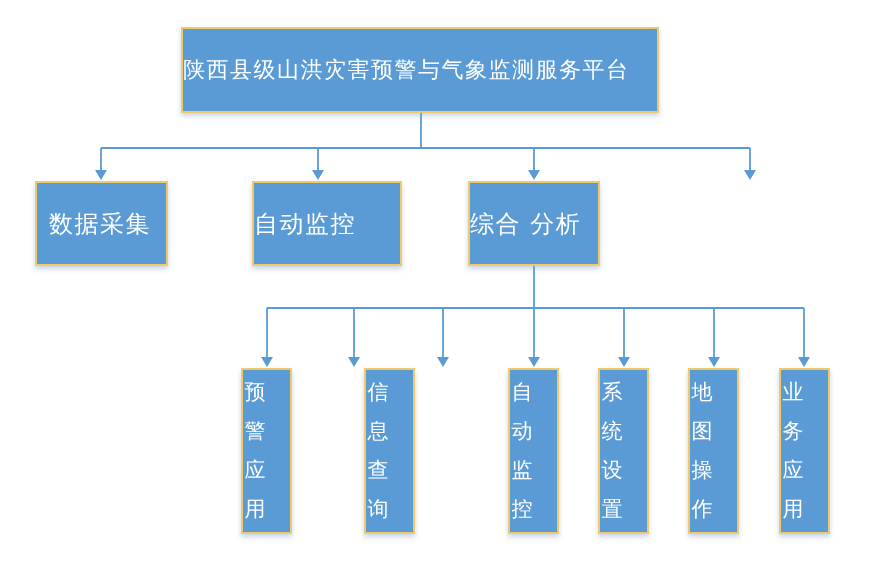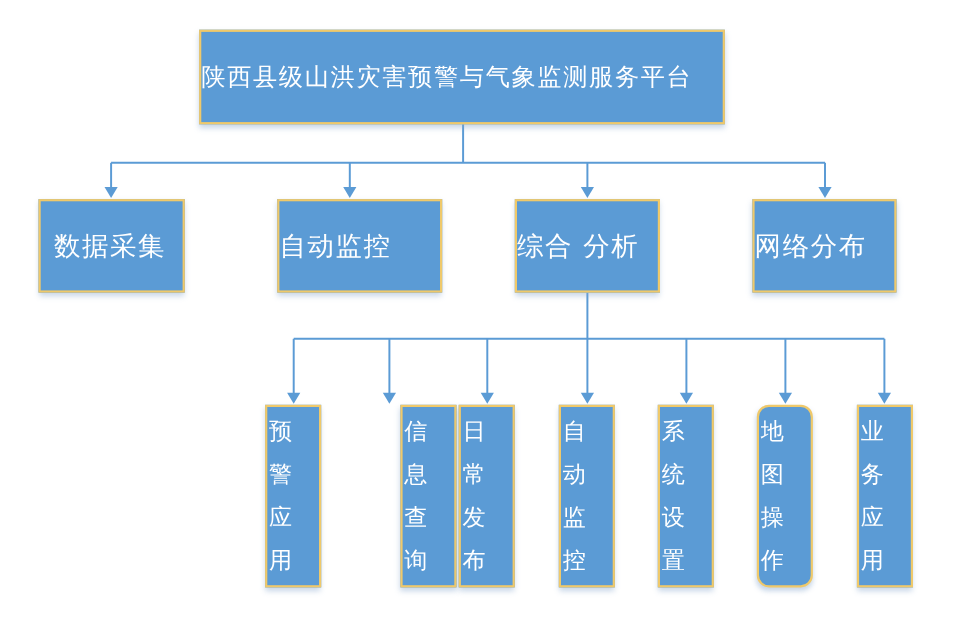--- a/index.html
+++ b/index.html
@@ -64,21 +64,21 @@
     width: 24px;
     word-break: break-all;
     line-height: 39px;
     text-align: center;
   }
   .node-l3.pos-0 { left: 241px; }
   .node-l3.pos-1 { left: 329px; margin-left: 35px; }
   .node-l3.pos-2 { left: 417px; }
   .node-l3.pos-3 { left: 508px; }
   .node-l3.pos-4 { left: 598px; }
-  .node-l3.pos-5 { left: 688px; border-radius: 11px; }
+  .node-l3.pos-5 { left: 688px; }
   .node-l3.pos-6 { left: 779px; }
   .label { display: inline-block; }
 </style>
 </head>
 <body>
 
 <div class="canvas">
 
   <svg class="connector-layer" viewBox="0 0 869 570" xmlns="http://www.w3.org/2000/svg">
 
@@ -125,32 +125,26 @@
 
   <div class="node node-l2 pos-0">
     <span class="label">数据采集</span>
   </div>
   <div class="node node-l2 pos-1">
     <span class="label">自动监控</span>
   </div>
   <div class="node node-l2 pos-2">
     <span class="label">综合 分析</span>
   </div>
-  <div class="node node-l2 pos-3">
-    <span class="label">网络分布</span>
-  </div>
 
   <div class="node node-l3 pos-0">
     <span class="label">预警应用</span>
   </div>
   <div class="node node-l3 pos-1">
     <span class="label">信息查询</span>
-  </div>
-  <div class="node node-l3 pos-2">
-    <span class="label">日常发布</span>
   </div>
   <div class="node node-l3 pos-3">
     <span class="label">自动监控</span>
   </div>
   <div class="node node-l3 pos-4">
     <span class="label">系统设置</span>
   </div>
   <div class="node node-l3 pos-5">
     <span class="label">地图操作</span>
   </div>

